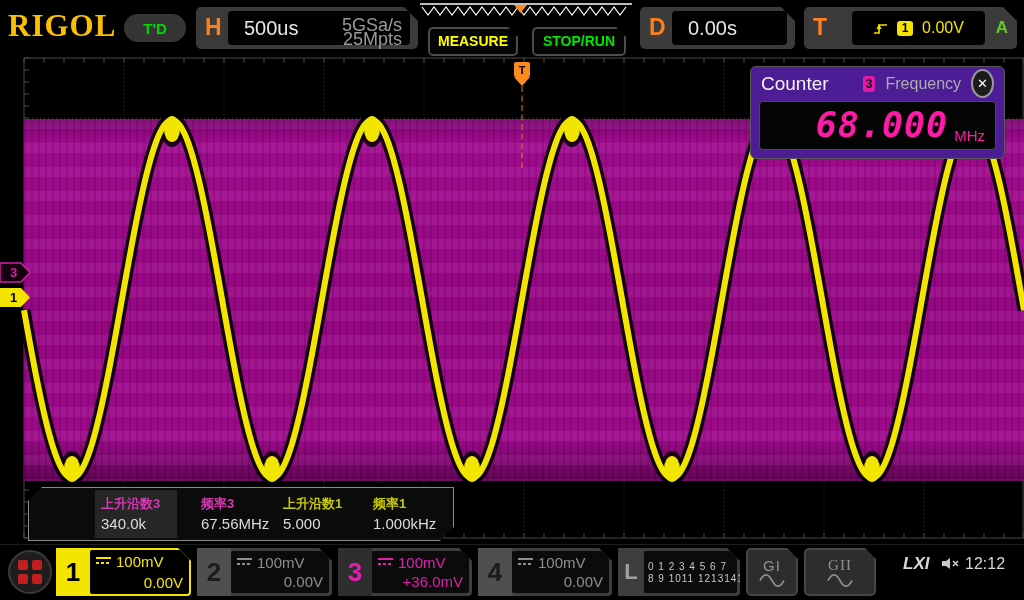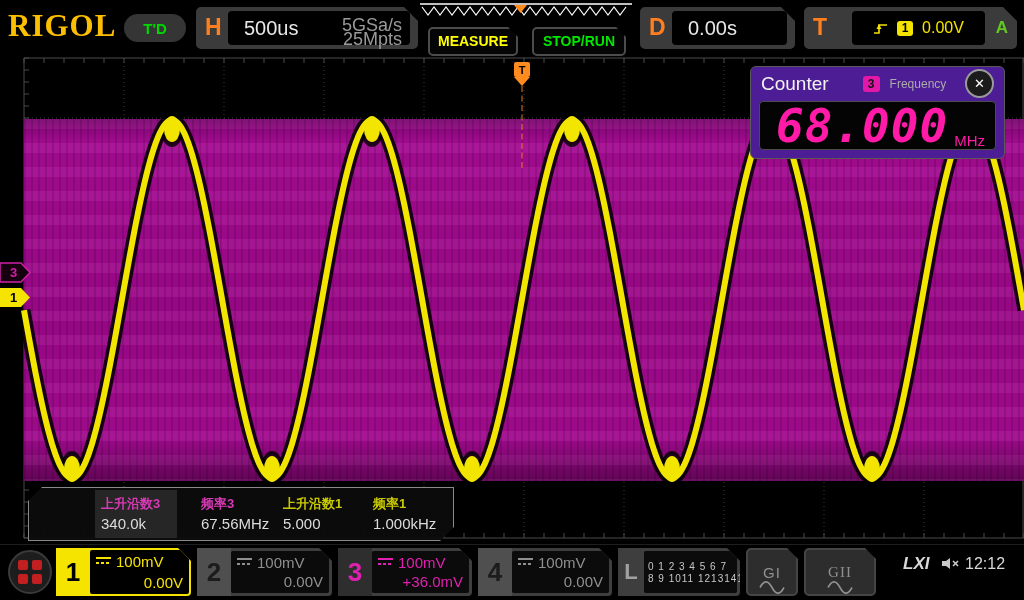--- a/index.html
+++ b/index.html
@@ -55,28 +55,28 @@
   .pennant{position:absolute;left:0;width:32px;height:21px;}
   #pennant-ch3{top:206px;} #pennant-ch1{top:231px;}
 
   
   .counter{position:absolute;left:750px;top:10px;width:253px;height:91px;background:#4c1d95;
       border:1px solid #595959;border-radius:6px;}
   .counter-header{height:33px;display:flex;align-items:center;padding:0 10px;gap:10px;}
   .counter-title{font-size:19px;color:#f2f2f2;margin-right:24px;}
   .counter-badge{width:17px;height:16px;background:#e318a8;border-radius:3px;color:#111;
       font-size:12px;font-weight:bold;display:flex;align-items:center;justify-content:center;}
-  .counter-mode{font-size:12px;color:#ababab;flex:1;}
+  .counter-mode{font-size:16px;color:#ababab;flex:1;}
   .counter-close{width:25px;height:25px;border-radius:50%;background:#1b1b1b;border:2px solid #9a9a9a;
       color:#fff;font-size:13px;font-weight:bold;display:flex;align-items:center;justify-content:center;}
   .counter-display{margin:1px 8px 0 8px;height:47px;background:#040404;border:1px solid #4c4c4c;
       border-radius:4px;display:flex;align-items:center;justify-content:flex-end;padding-right:10px;}
   .counter-value{font-family:"DejaVu Sans Mono",monospace;font-style:italic;font-weight:bold;
-      font-size:46px;color:#ff1aa8;letter-spacing:1px;line-height:1;margin-left:20px;}
-  .counter-unit{font-size:15px;color:#ff1aa8;margin-left:6px;align-self:flex-end;}
+      font-size:35px;color:#ff1aa8;letter-spacing:1px;line-height:1;margin-left:20px;}
+  .counter-unit{font-size:15px;color:#ff1aa8;margin-left:6px;align-self:flex-end;padding-bottom:5px;}
 
   
   .measpanel{position:absolute;left:28px;top:431px;width:424px;height:52px;
       background:rgba(12,12,12,0.93);border:1px solid #8a8a8a;
       clip-path:polygon(14px 0,100% 0,100% calc(100% - 14px),calc(100% - 14px) 100%,0 100%,0 14px);}
   .meas-hl{position:absolute;left:66px;top:2px;width:82px;height:48px;background:#262626;}
   .meas-col{position:absolute;top:0;height:100%;}
   .meas-label{position:absolute;top:7px;font-size:13px;font-weight:bold;white-space:nowrap;}
   .meas-value{position:absolute;top:27px;font-size:15px;color:#dcdcdc;white-space:nowrap;}
   .m-mag{color:#d63ab4;} .m-yel{color:#c9c900;text-align:right;}
@@ -107,21 +107,21 @@
   .dcicon{display:inline-block;width:15px;height:9px;position:relative;}
   .dcicon::before{content:"";position:absolute;left:0;top:0;width:100%;height:2px;background:currentColor;}
   .dcicon::after{content:"";position:absolute;left:0;top:5px;width:100%;height:2px;
       background:repeating-linear-gradient(90deg,currentColor 0 3px,transparent 3px 5px);}
   #lblock{left:618px;width:122px;}
   #lblock .tab{width:26px;font-size:22px;color:#a0a0a0;background:#3e3e3e;}
   #lblock .panel{left:26px;justify-content:center;gap:1px;padding:2px 4px;}
   #lblock .lrow{font-size:10px;line-height:11px;color:#c8c8c8;letter-spacing:1px;white-space:nowrap;}
   .genbtn{position:absolute;top:3px;height:48px;background:#2d2d2d;border:2px solid #454545;
       border-radius:5px;clip-path:polygon(0 0,calc(100% - 11px) 0,100% 11px,100% 100%,0 100%);
-      display:flex;flex-direction:column;align-items:center;justify-content:flex-end;box-sizing:border-box;}
+      display:flex;flex-direction:column;align-items:center;justify-content:center;box-sizing:border-box;}
   #gi{left:746px;width:52px;} #gii{left:804px;width:72px;font-family:Liberation Serif, serif;}
   .genlabel{font-size:15px;color:#909090;letter-spacing:1px;}
   .lxi{position:absolute;left:903px;top:9px;font-weight:bold;font-style:italic;font-size:17px;color:#d8d8d8;}
   .spk{position:absolute;left:941px;top:11px;}
   .clock{position:absolute;left:965px;top:10px;font-size:16px;color:#d8d8d8;}
 </style>
 </head>
 <body>
 
 <div id="screen">

